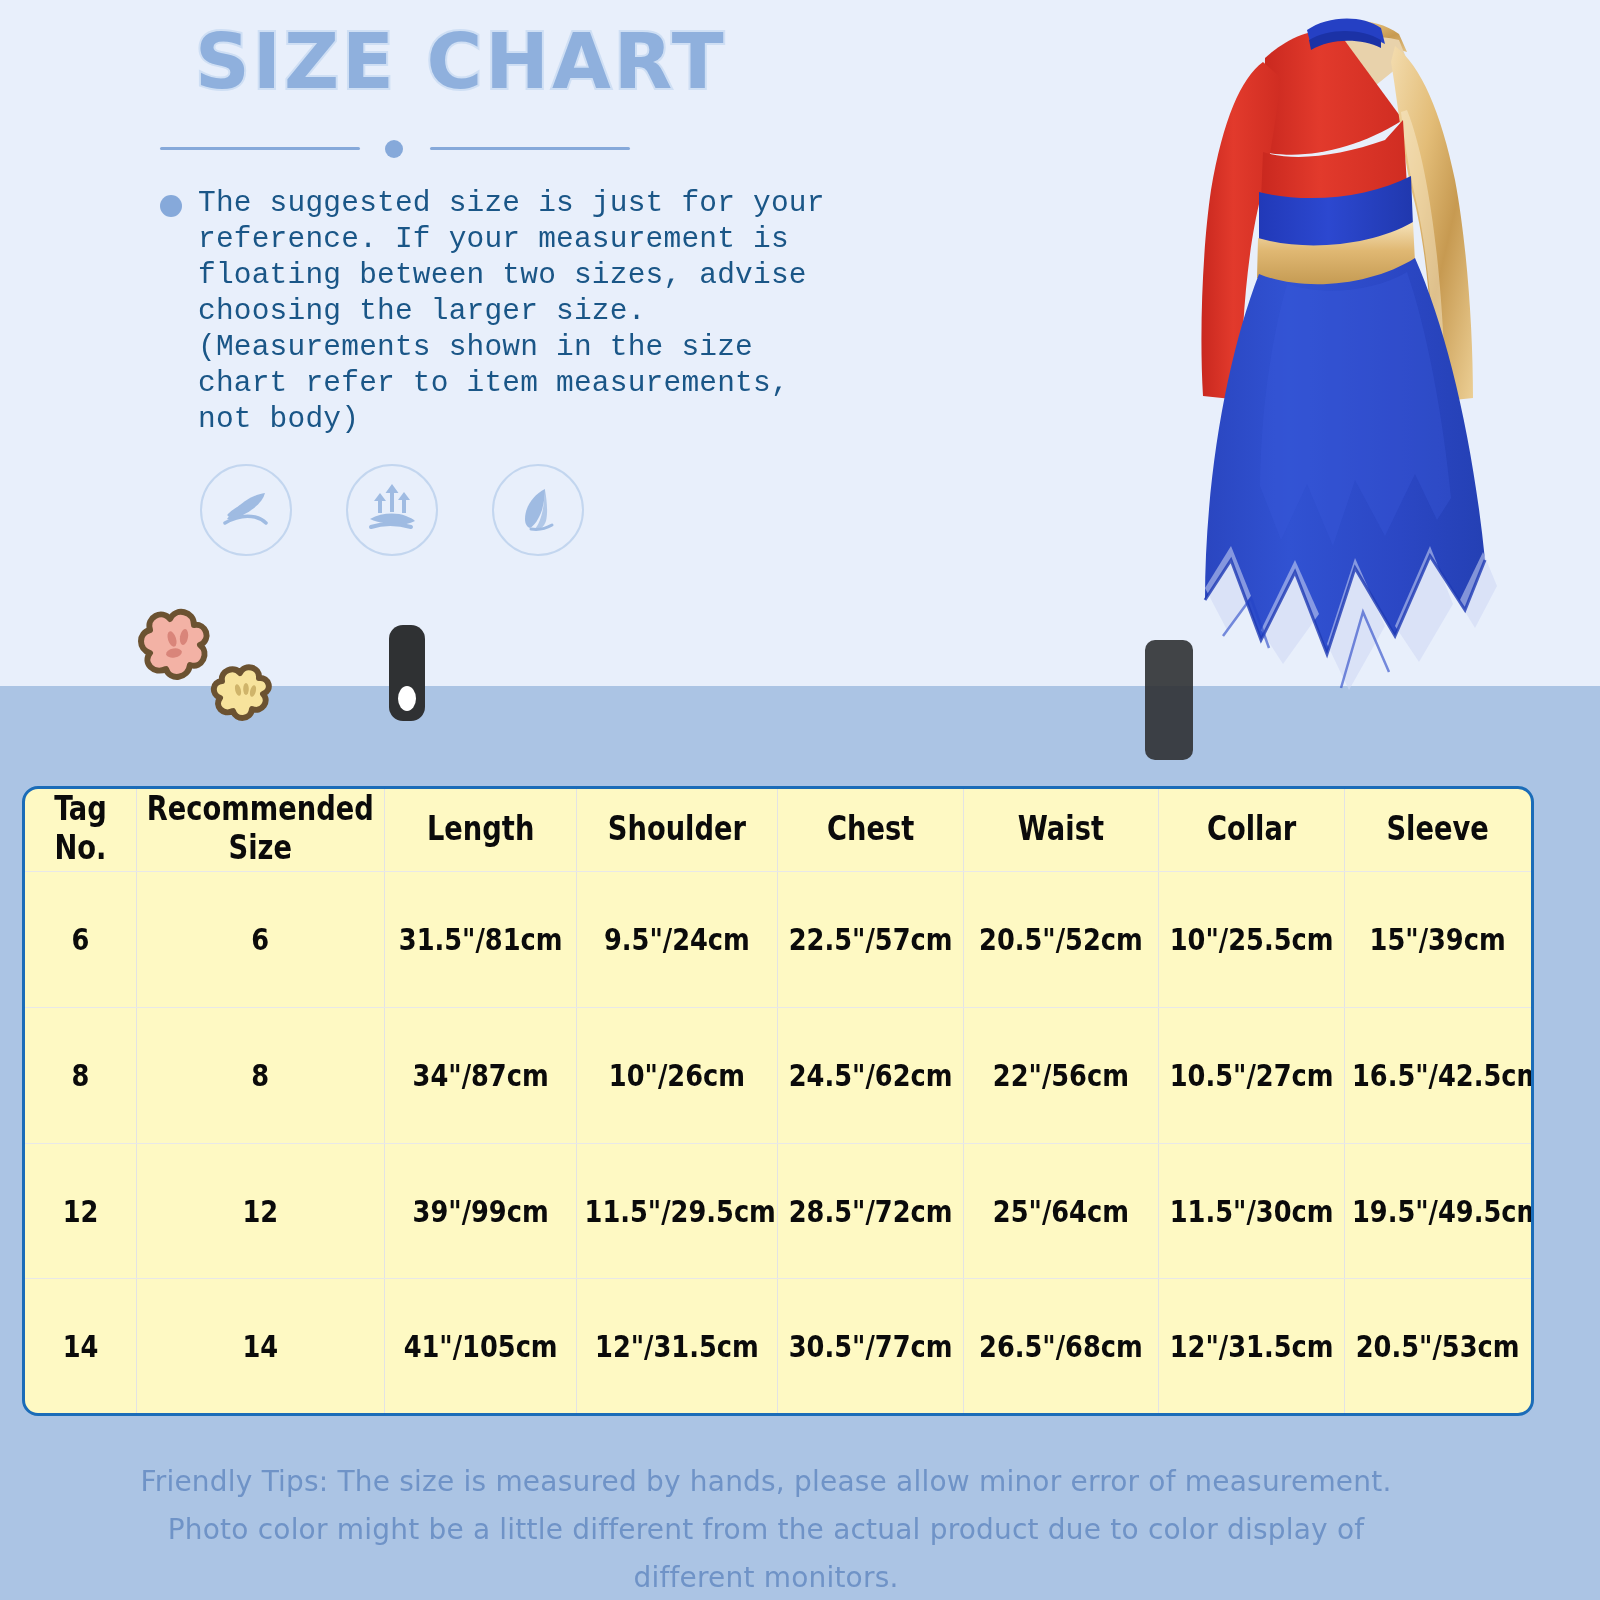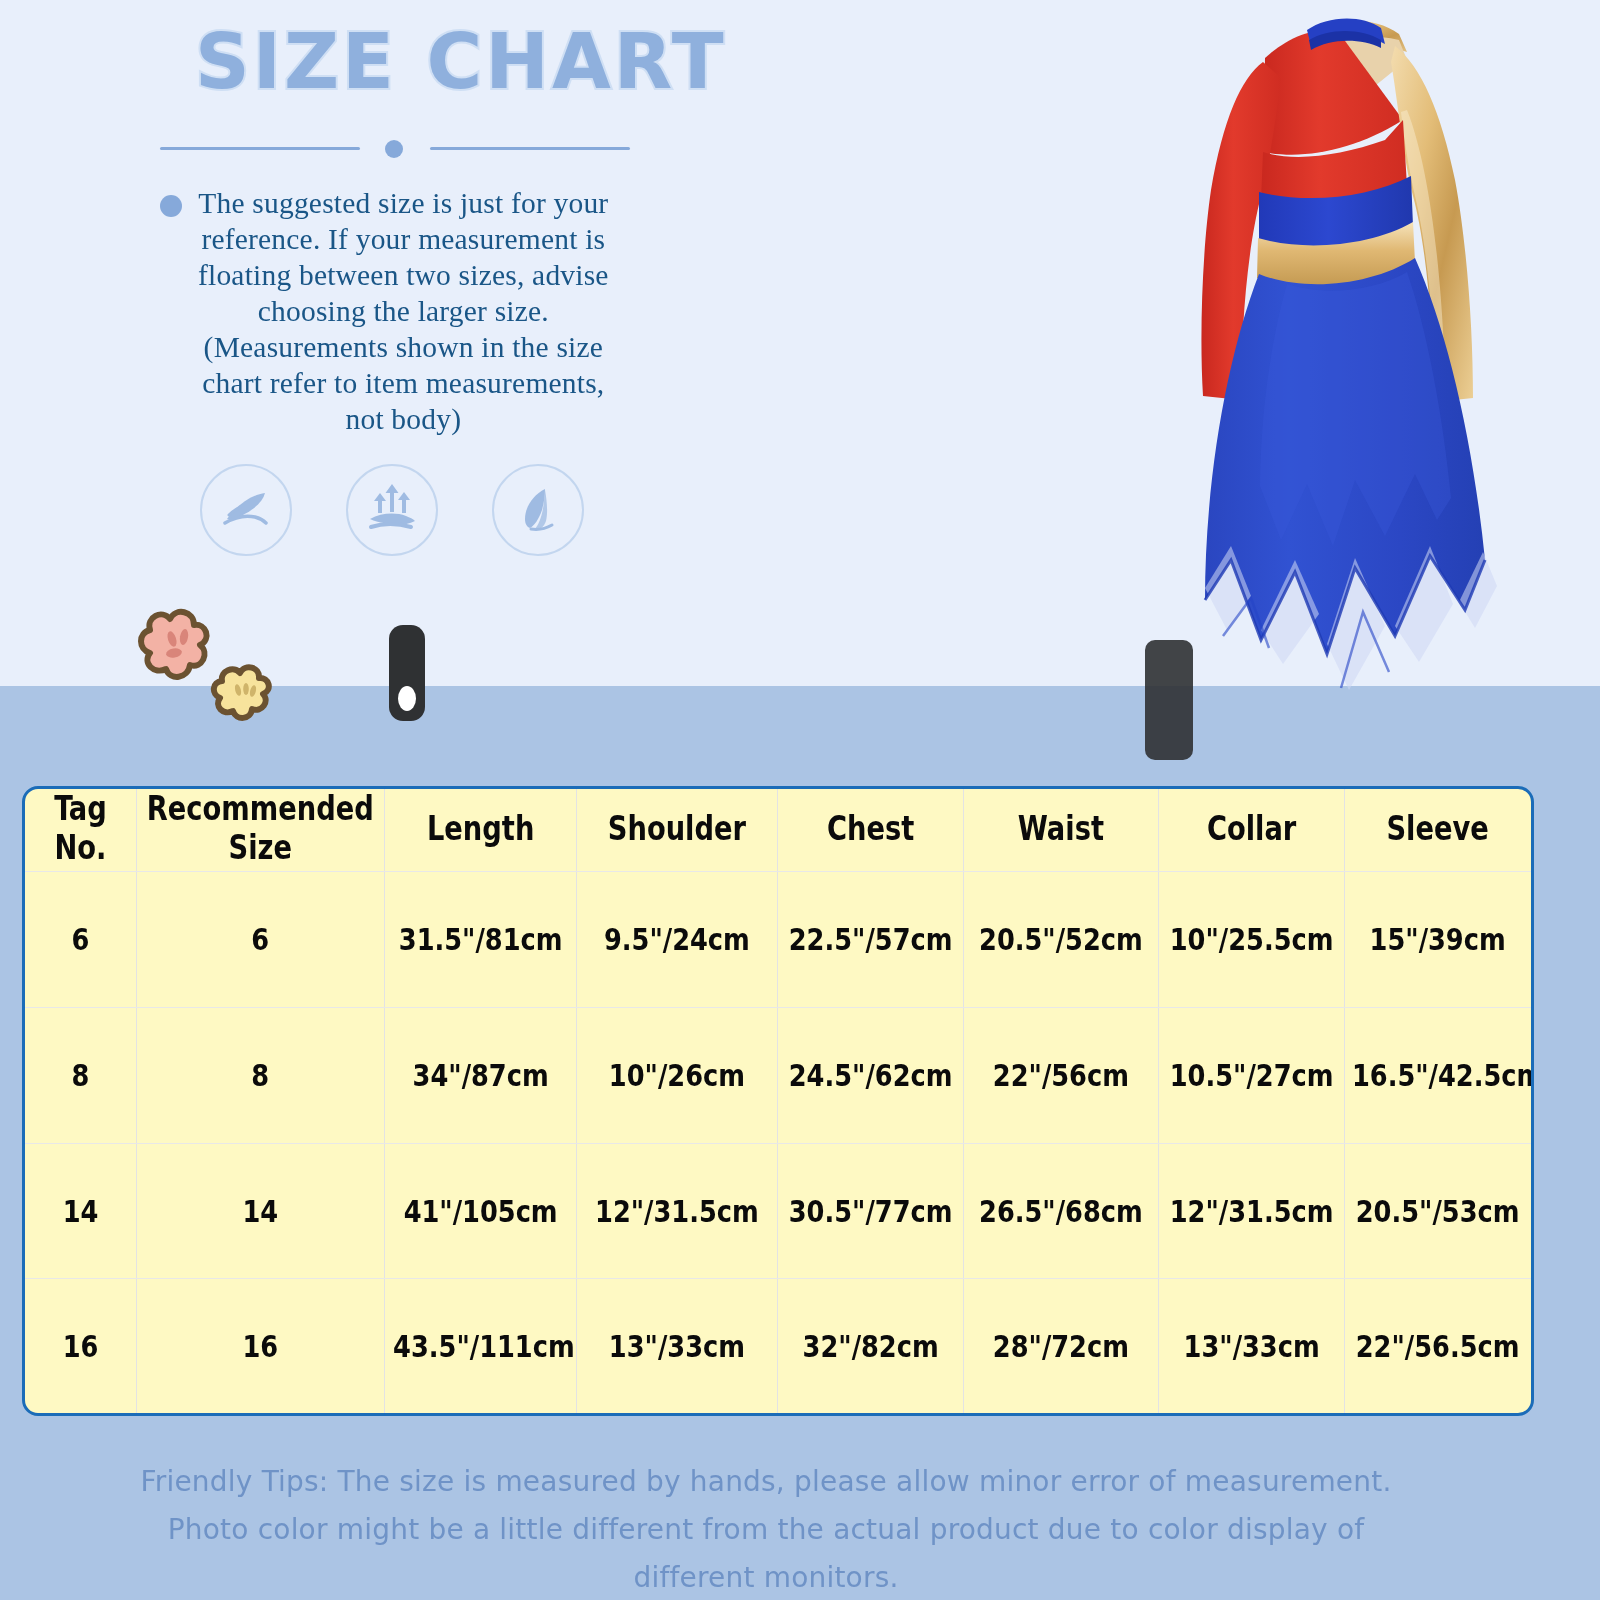--- a/index.html
+++ b/index.html
@@ -47,27 +47,26 @@
     border-radius:50%; background:#86a9da;
   }
 
   
   #note-block { position:absolute; left:160px; top:185px; width:700px; display:flex; }
   #note-bullet {
     width:22px; height:22px; border-radius:50%;
     background:#86a9da; flex:0 0 22px; margin-top:10px; margin-right:16px;
   }
   #note-text {
-    font-family:Liberation Serif, serif;
+    font-family:Liberation Mono, monospace;
     font-size:29.5px;
     line-height:36px;
     color:#1a5687;
     white-space:pre-line;
     letter-spacing:0.2px;
-    text-align:center;
   }
 
   
   #feature-icons { position:absolute; left:200px; top:464px; display:flex; gap:54px; }
   .feature-icon {
     width:92px; height:92px; border-radius:50%;
     border:2px solid #c3d6ef;
     display:flex; align-items:center; justify-content:center;
   }
   .feature-icon svg { display:block; }
@@ -354,38 +353,38 @@
         <td>8</td>
         <td>8</td>
         <td>34"/87cm</td>
         <td>10"/26cm</td>
         <td>24.5"/62cm</td>
         <td>22"/56cm</td>
         <td>10.5"/27cm</td>
         <td>16.5"/42.5cm</td>
       </tr>
       <tr>
+        <td>12</td>
+        <td>12</td>
+        <td>39"/99cm</td>
+        <td>11.5"/29.5cm</td>
+        <td>28.5"/72cm</td>
+        <td>25"/64cm</td>
+        <td>11.5"/30cm</td>
+        <td>19.5"/49.5cm</td>
+      </tr>
+      <tr>
         <td>14</td>
         <td>14</td>
         <td>41"/105cm</td>
         <td>12"/31.5cm</td>
         <td>30.5"/77cm</td>
         <td>26.5"/68cm</td>
         <td>12"/31.5cm</td>
         <td>20.5"/53cm</td>
       </tr>
-      <tr>
-        <td>16</td>
-        <td>16</td>
-        <td>43.5"/111cm</td>
-        <td>13"/33cm</td>
-        <td>32"/82cm</td>
-        <td>28"/72cm</td>
-        <td>13"/33cm</td>
-        <td>22"/56.5cm</td>
-      </tr>
     </tbody>
   </table>
 </div>
 
 <div id="footer-tips">Friendly Tips: The size is measured by hands, please allow minor error of measurement.
 Photo color might be a little different from the actual product due to color display of
 different monitors.</div>
 
 </body></html>

